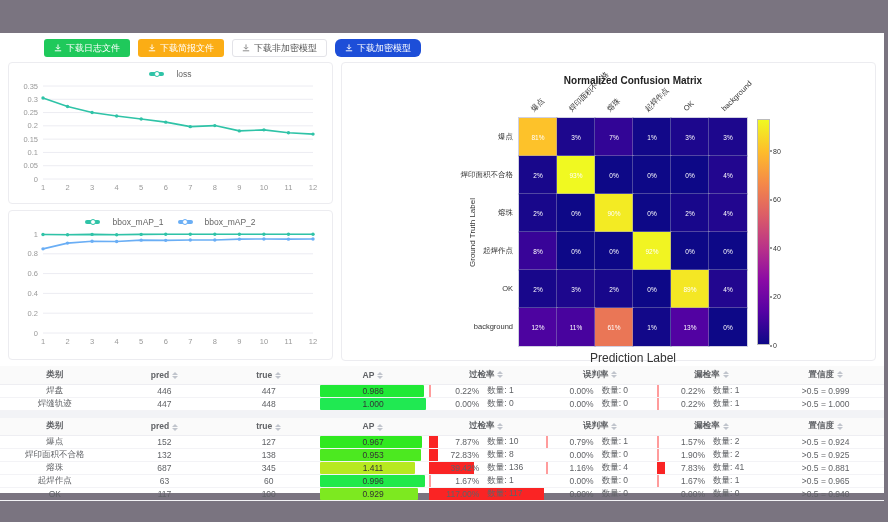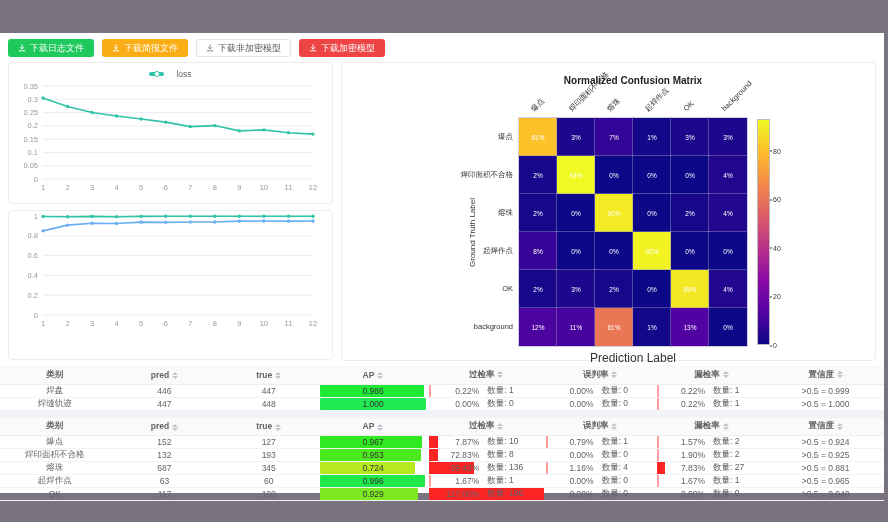--- a/index.html
+++ b/index.html
@@ -1,28 +1,28 @@
 <!DOCTYPE html>
 <html><head>
 <meta charset="utf-8">
 <style>
   * { box-sizing: border-box; margin: 0; padding: 0; }
   html,body { width:888px; height:522px; overflow:hidden; }
   body { background:#7a7480; font-family:"Liberation Sans","DejaVu Sans",sans-serif; }
   .page { margin-top:33px; width:884px; height:460px; background:#ffffff; }
 
   
-  .toolbar { display:flex; gap:8px; padding:6px 8px 5px 8px; }
+  .toolbar { display:flex; gap:8px; padding:6px 8px 5px 8px;margin-left:36px; }
   .btn { display:inline-flex; align-items:center; gap:4px; height:18px; padding:0 9px;
          border-radius:3px; font-size:9px; border:1px solid transparent; cursor:pointer;
          font-family:inherit; }
   .btn.green  { background:#1fc95b; color:#fff; }
   .btn.orange { background:#fbad15; color:#fff; }
   .btn.white  { background:#fff; color:#555; border-color:#e3e3e8; }
-  .btn.gray   { background:#ef4444; color:#fff; }
+  .btn.gray   { background:#1d4ed8; color:#fff;border-radius:6px; }
   .btn svg { display:block; }
 
   
   .main { display:flex; gap:8px; padding:0 8px; align-items:flex-start; }
   .left { width:325px; display:flex; flex-direction:column; gap:6px; }
   .card { background:#fff; border:1px solid #ececf0; border-radius:4px; }
   .chart-card1 { height:142px; }
   .chart-card2 { height:150px; }
   .right-card { flex:1; height:299px; position:relative; }
 
@@ -146,21 +146,34 @@
             <circle cx="107.63636363636364" cy="35.02571428571429" r="1.7" fill="#2fc3a7"></circle>
             <circle cx="132.1818181818182" cy="37.94857142857142" r="1.7" fill="#2fc3a7"></circle>
             <circle cx="156.72727272727275" cy="41.137142857142855" r="1.7" fill="#2fc3a7"></circle>
             <circle cx="181.27272727272728" cy="45.654285714285706" r="1.7" fill="#2fc3a7"></circle>
             <circle cx="205.8181818181818" cy="44.59142857142856" r="1.7" fill="#2fc3a7"></circle>
             <circle cx="230.36363636363637" cy="49.90571428571429" r="1.7" fill="#2fc3a7"></circle>
             <circle cx="254.9090909090909" cy="48.84285714285714" r="1.7" fill="#2fc3a7"></circle>
             <circle cx="279.4545454545455" cy="51.76571428571428" r="1.7" fill="#2fc3a7"></circle>
             <circle cx="304" cy="53.09428571428571" r="1.7" fill="#2fc3a7"></circle>
           </svg></div>
-      <div class="card chart-card2" id="chart1"><svg width="323" height="126" viewBox="0 0 323 126">
+      <div class="card chart-card2" id="chart1"><div class="legend">
+            <span class="legend-item">
+      <span class="legend-mark" style="background:#2fc3a7;color:#2fc3a7">
+                <i></i>
+              </span>
+      <span class="legend-label">bbox_mAP_1</span>
+            </span>
+            <span class="legend-item">
+      <span class="legend-mark" style="background:#6aaef5;color:#6aaef5">
+                <i></i>
+              </span>
+      <span class="legend-label">bbox_mAP_2</span>
+            </span>
+          </div><svg width="323" height="126" viewBox="0 0 323 126">
             <line x1="34" y1="104" x2="304" y2="104" stroke="#ececf2" stroke-width="1"></line>
             <text x="29" y="106.5" text-anchor="end" font-size="7.5" fill="#999">0</text>
             <line x1="34" y1="84.2" x2="304" y2="84.2" stroke="#ececf2" stroke-width="1"></line>
             <text x="29" y="86.7" text-anchor="end" font-size="7.5" fill="#999">0.2</text>
             <line x1="34" y1="64.4" x2="304" y2="64.4" stroke="#ececf2" stroke-width="1"></line>
             <text x="29" y="66.9" text-anchor="end" font-size="7.5" fill="#999">0.4</text>
             <line x1="34" y1="44.6" x2="304" y2="44.6" stroke="#ececf2" stroke-width="1"></line>
             <text x="29" y="47.1" text-anchor="end" font-size="7.5" fill="#999">0.6</text>
             <line x1="34" y1="24.799999999999997" x2="304" y2="24.799999999999997" stroke="#ececf2" stroke-width="1"></line>
             <text x="29" y="27.299999999999997" text-anchor="end" font-size="7.5" fill="#999">0.8</text>
@@ -476,21 +489,21 @@
                     <span class="pct">1.57%</span>
           <span class="cnt">数量: 2</span>
                   </div>
                 </div>
               </td>
               <td>&gt;0.5 = 0.924</td>
             </tr>
             <tr>
       <td>焊印面积不合格</td>
       <td>132</td>
-      <td>193</td>
+      <td>138</td>
       <td>
         <div class="ap-wrap">
                   <div class="ap-bar" style="width:95.3%;background:hsl(106.79999999999995, 82%, 52%)"></div>
           <div class="ap-text">0.953</div>
                 </div>
               </td>
               <td>
         <div class="rate-wrap">
                   <div class="rate-bar" style="width:max(7.62%, 2px);background:#fa2424"></div>
           <div class="rate-text">
@@ -519,21 +532,21 @@
               </td>
               <td>&gt;0.5 = 0.925</td>
             </tr>
             <tr>
       <td>熔珠</td>
       <td>687</td>
       <td>345</td>
       <td>
         <div class="ap-wrap">
                   <div class="ap-bar" style="width:90%;background:hsl(75, 82%, 52%)"></div>
-          <div class="ap-text">0.724</div>
+          <div class="ap-text">1.411</div>
                 </div>
               </td>
               <td>
         <div class="rate-wrap">
                   <div class="rate-bar" style="width:max(39.42%, 2px);background:#fa2424"></div>
           <div class="rate-text">
                     <span class="pct">39.42%</span>
           <span class="cnt">数量: 136</span>
                   </div>
                 </div>
@@ -545,21 +558,21 @@
                     <span class="pct">1.16%</span>
           <span class="cnt">数量: 4</span>
                   </div>
                 </div>
               </td>
               <td>
         <div class="rate-wrap">
                   <div class="rate-bar" style="width:max(7.83%, 2px);background:#fa2424"></div>
           <div class="rate-text">
                     <span class="pct">7.83%</span>
-          <span class="cnt">数量: 27</span>
+          <span class="cnt">数量: 41</span>
                   </div>
                 </div>
               </td>
               <td>&gt;0.5 = 0.881</td>
             </tr>
             <tr>
       <td>起焊作点</td>
       <td>63</td>
       <td>60</td>
       <td>
@@ -605,21 +618,21 @@
         <div class="ap-wrap">
                   <div class="ap-bar" style="width:92.9%;background:hsl(92.40000000000002, 82%, 52%)"></div>
           <div class="ap-text">0.929</div>
                 </div>
               </td>
               <td>
         <div class="rate-wrap">
                   <div class="rate-bar" style="width:max(100%, 2px);background:#fa2424"></div>
           <div class="rate-text">
                     <span class="pct">117.00%</span>
-          <span class="cnt">数量: 196</span>
+          <span class="cnt">数量: 117</span>
                   </div>
                 </div>
               </td>
               <td>
         <div class="rate-wrap">
                   <div class="rate-bar" style="width:0;background:#ff9c9c"></div>
           <div class="rate-text">
                     <span class="pct">0.00%</span>
           <span class="cnt">数量: 0</span>
                   </div>

